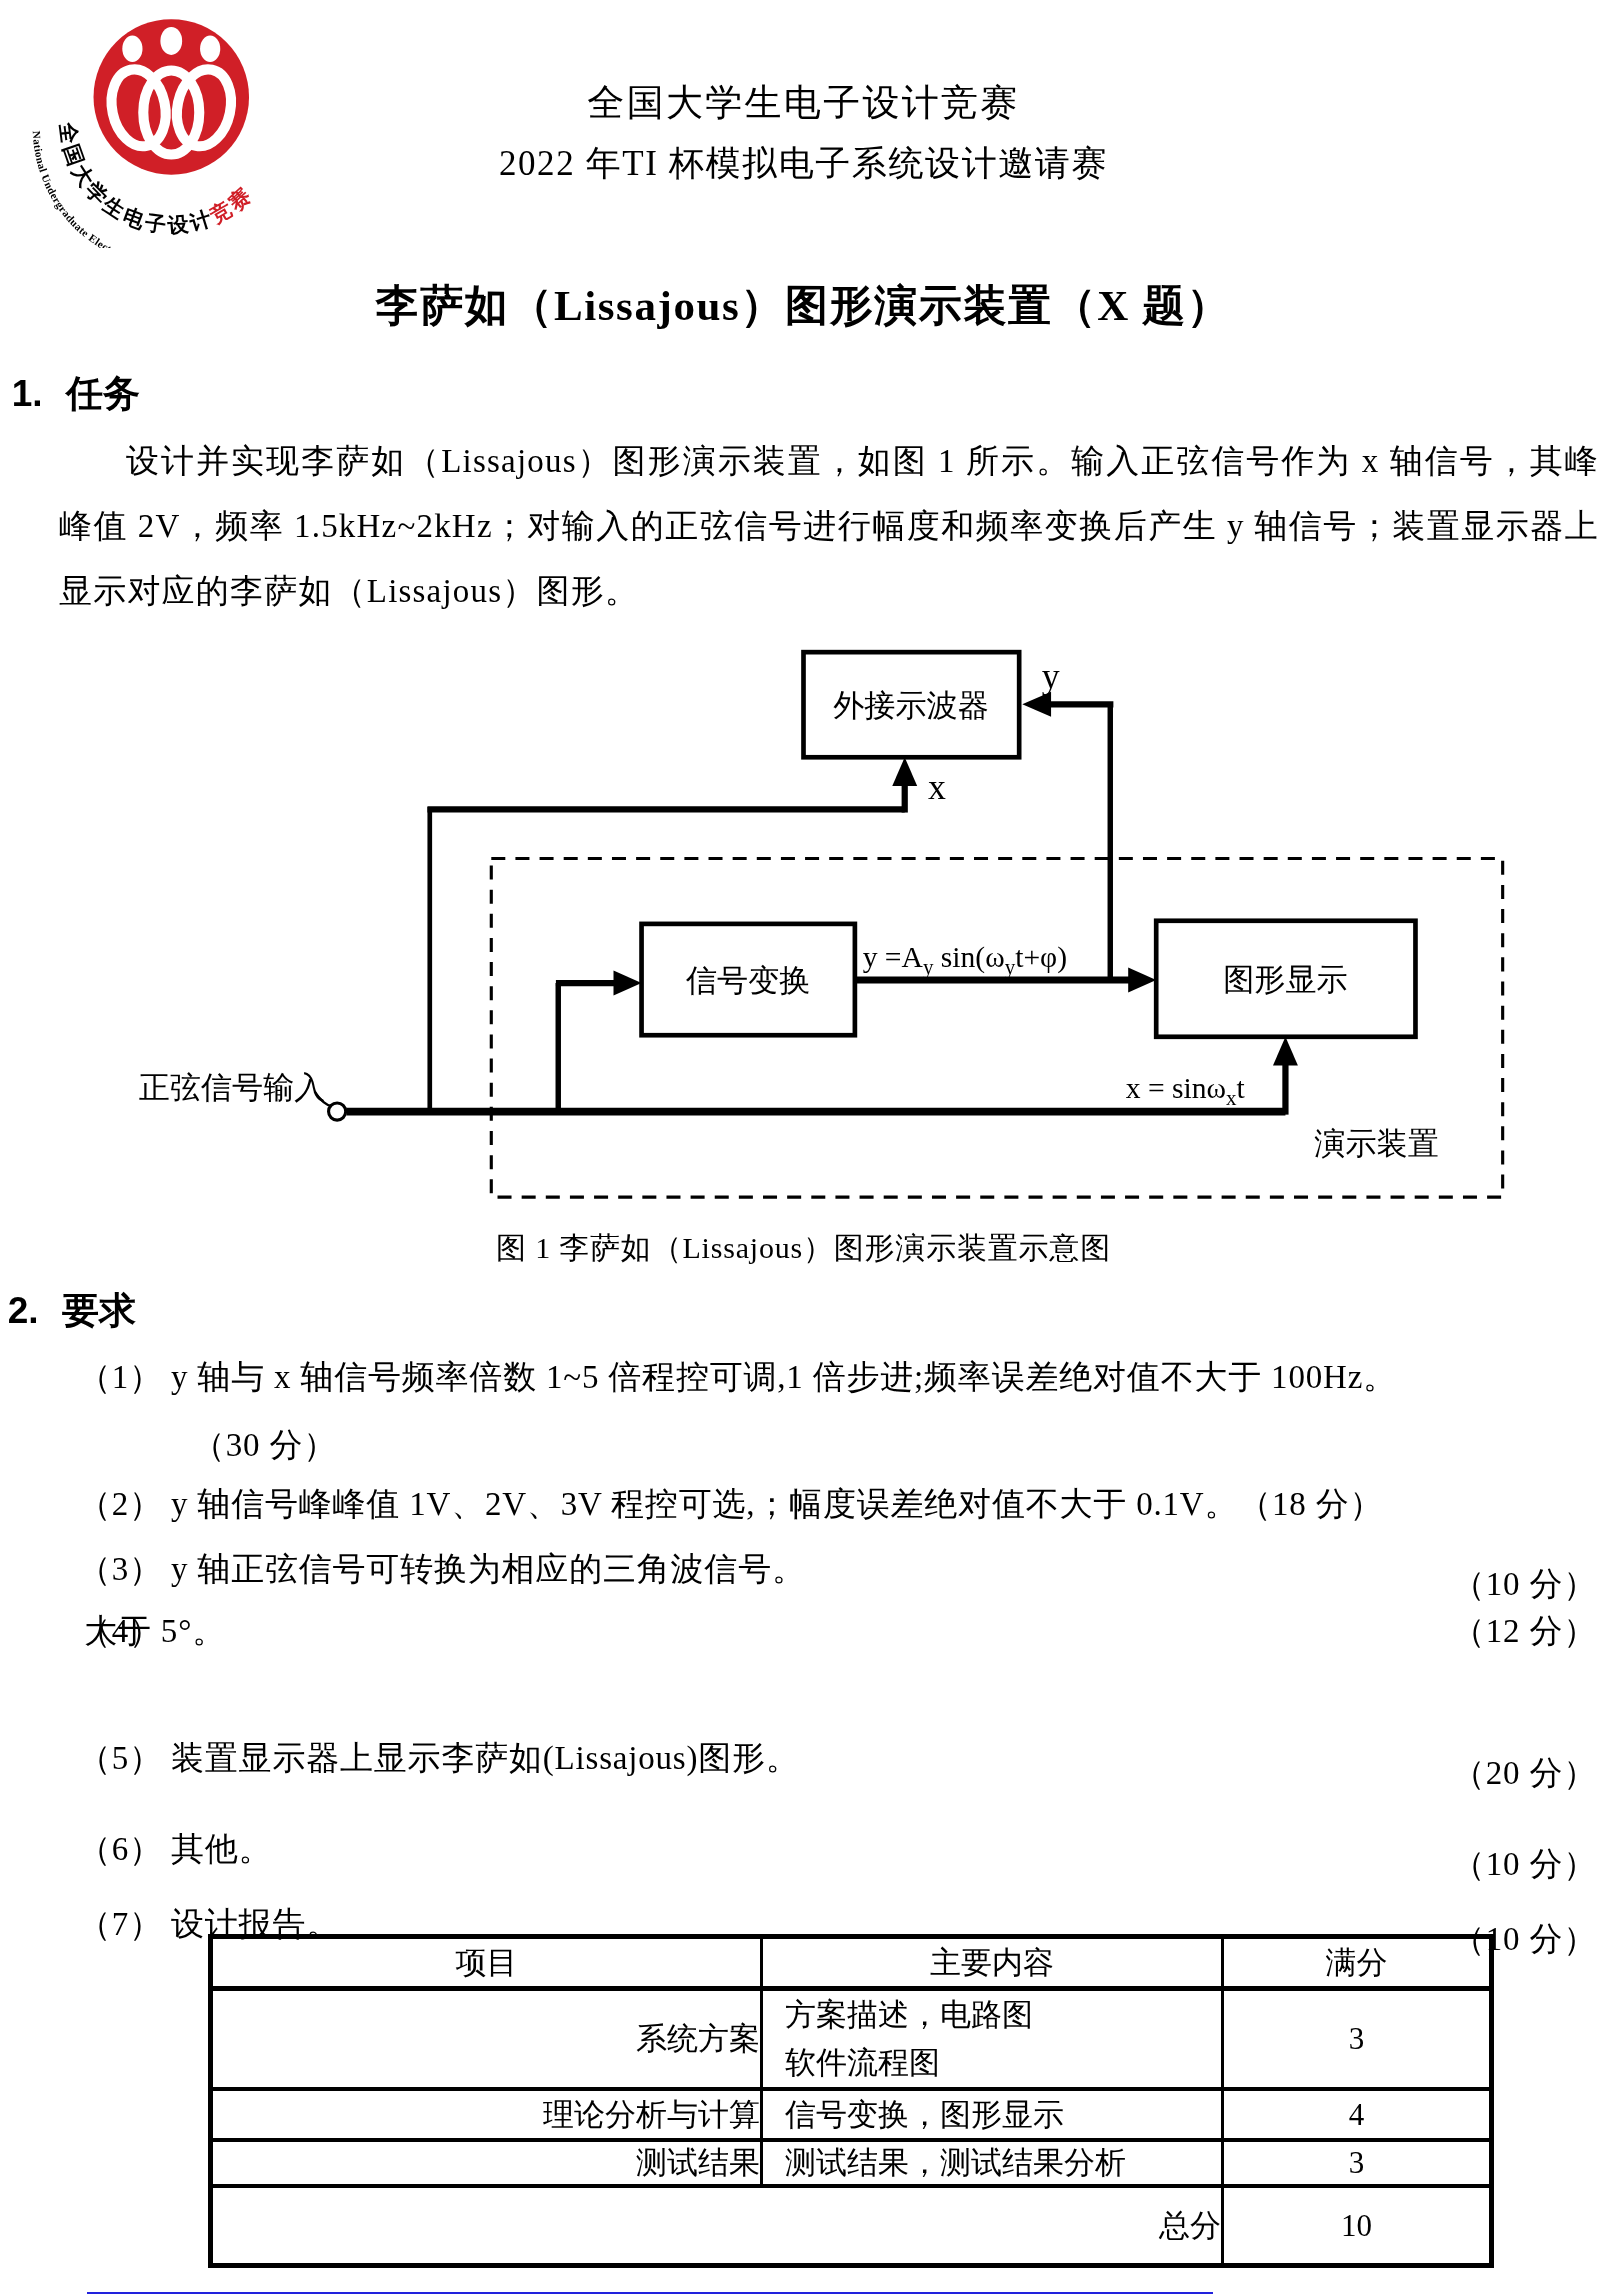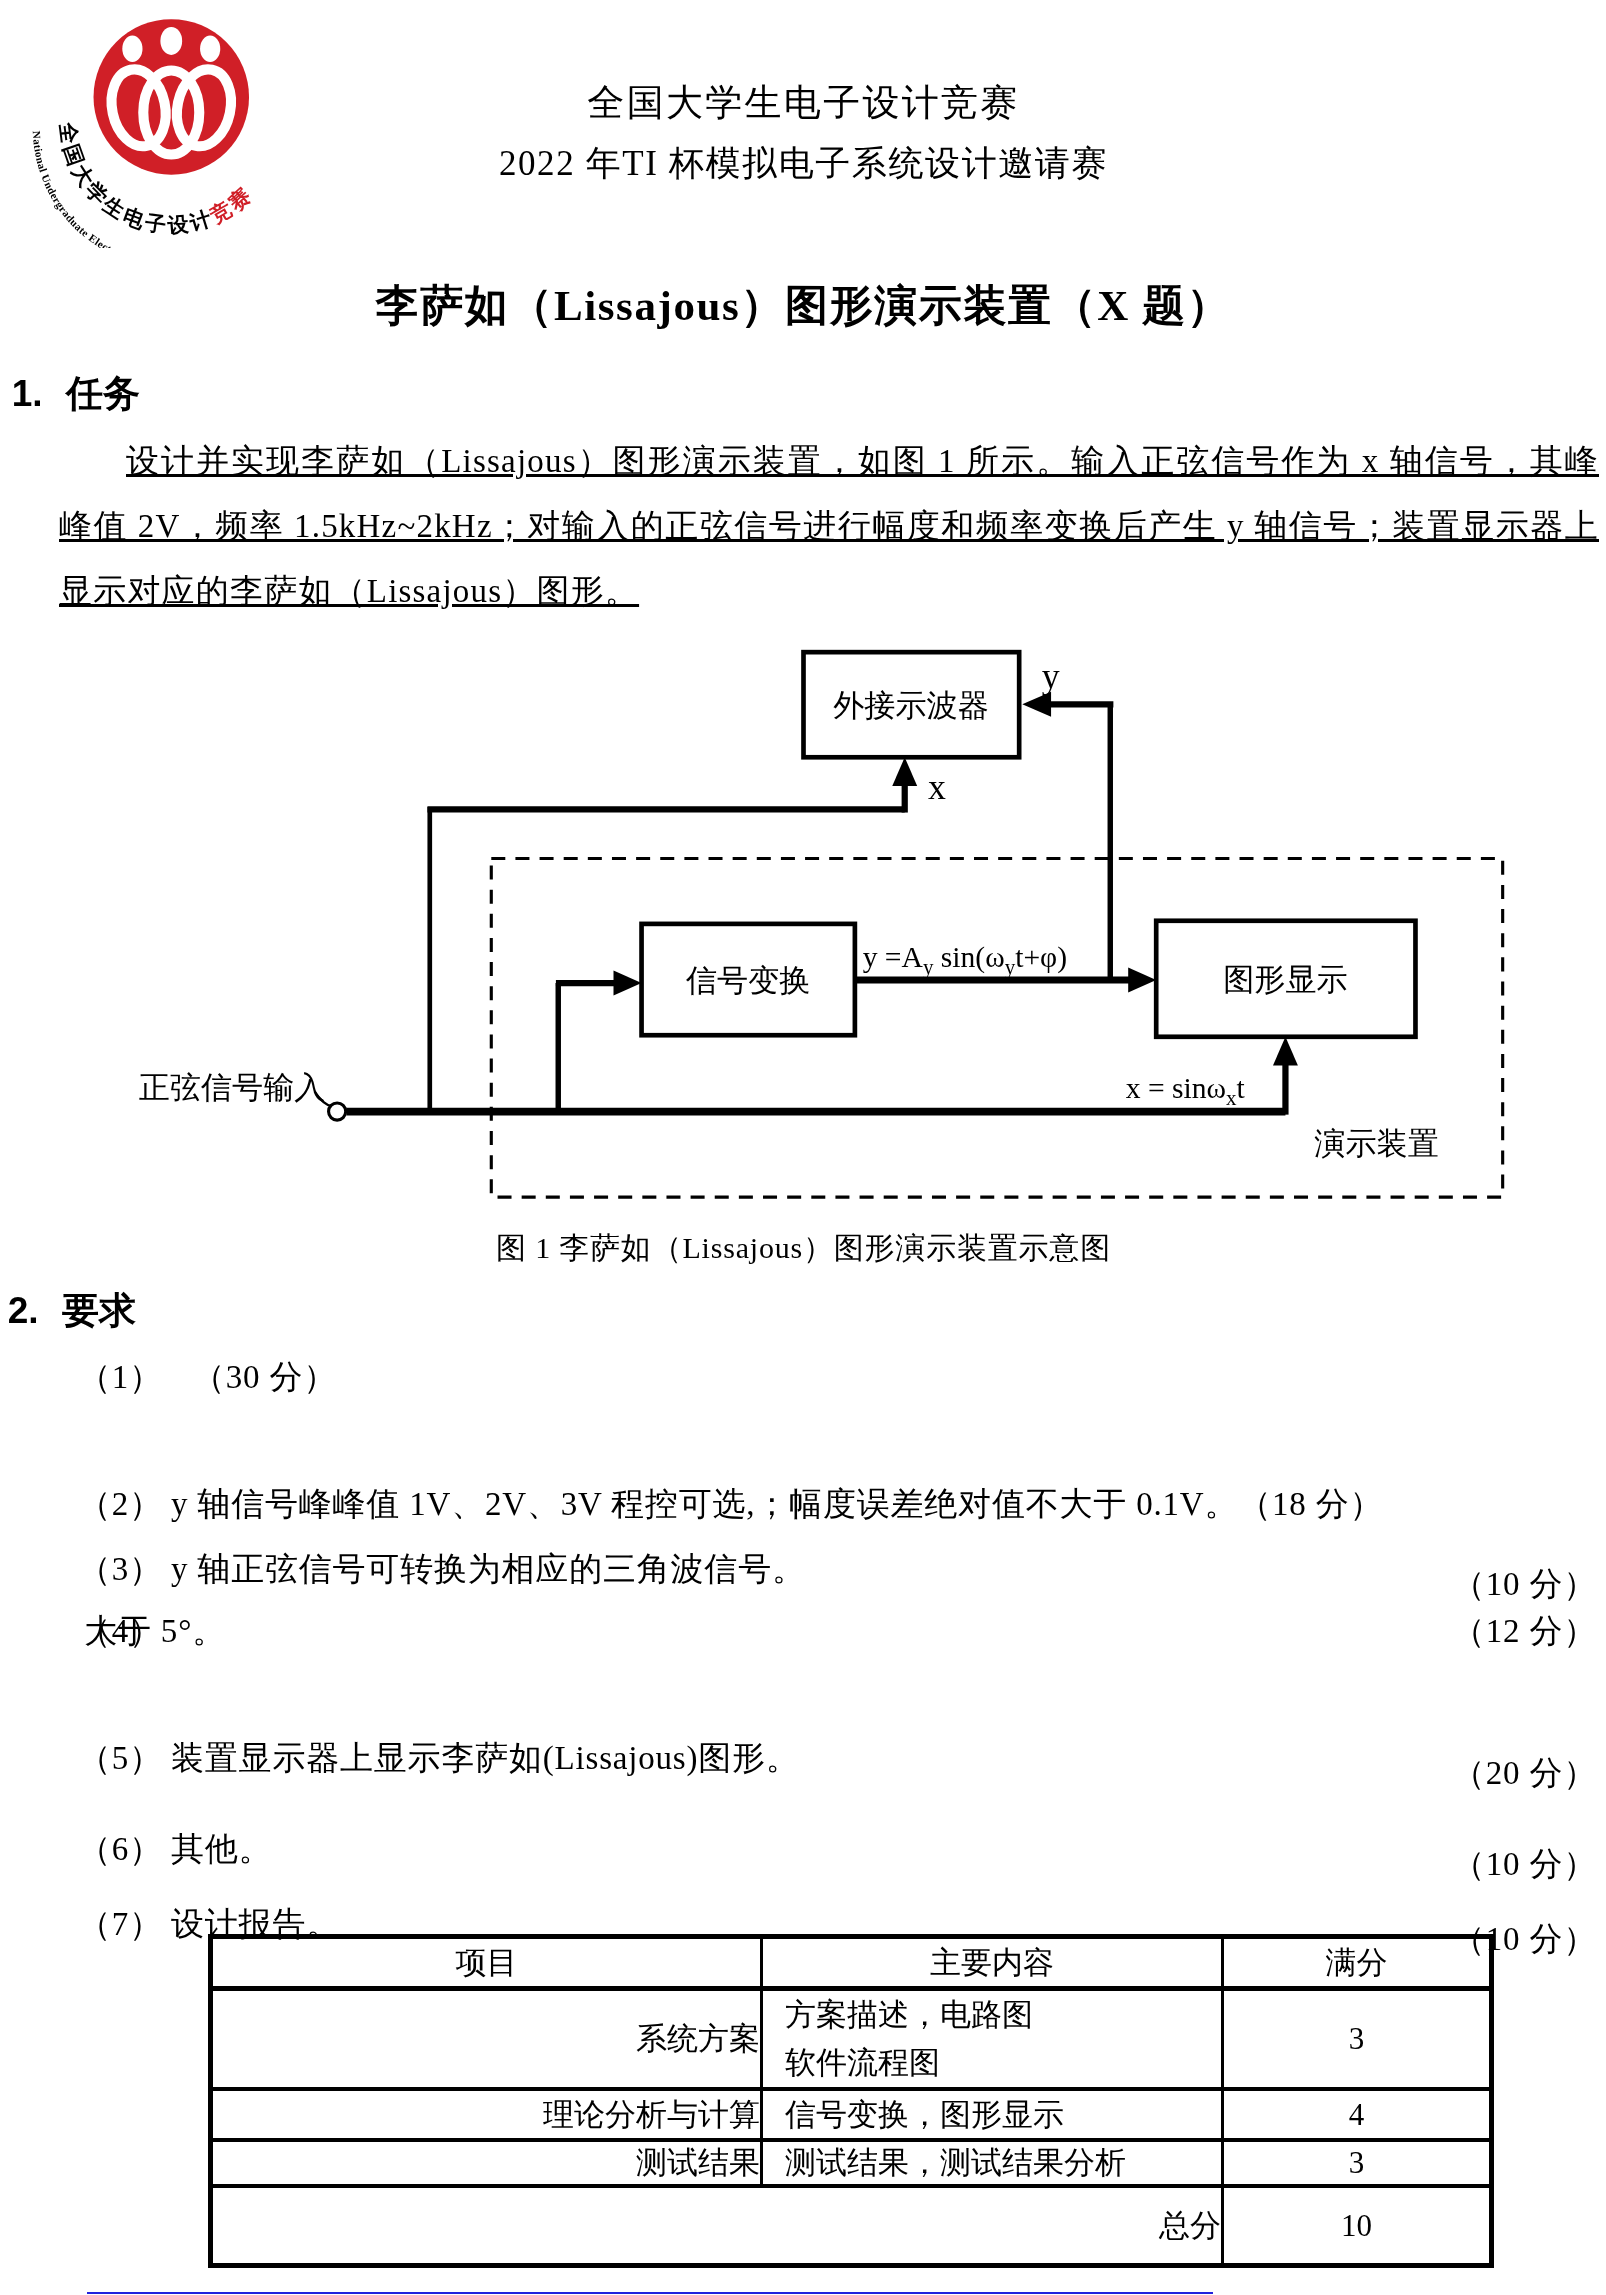--- a/index.html
+++ b/index.html
@@ -11,21 +11,21 @@
   .hei{font-family:"Liberation Sans","DejaVu Sans",sans-serif;}
   .hdr1{top:78px;font-size:37px;letter-spacing:2.3px;}
   .hdr2{top:140px;font-size:35px;letter-spacing:1.6px;}
   .title{top:277px;font-size:43px;font-weight:bold;letter-spacing:1.6px;}
   .h-sec{font-size:37px;font-weight:bold;}
   .h-sec .h-num{display:inline-block;}
   .h-sec .h-label{display:inline-block;margin-left:23.4px;}
   .h1{left:11.7px;top:369px;}
   .h2{left:7.8px;top:1286px;}
   .task-para{left:59px;top:429px;width:1540px;font-size:33px;line-height:65px;
-             text-align:justify;text-indent:67px;letter-spacing:1.2px;text-decoration:underline;}
+             text-align:justify;text-indent:67px;letter-spacing:1.2px;}
   .req-item{position:absolute;left:78px;width:1519px;font-size:33px;line-height:68px;letter-spacing:0.8px;}
   .req-num{position:absolute;left:0;top:0;}
   .req-text{display:block;margin-left:93px;}
   .req-score-right{position:absolute;right:0;top:15px;}
   .req-score-bottom{position:absolute;right:0;bottom:0;}
   .req-score-newline{display:block;margin-left:114px;}
   .req-line2-outdent{display:block;margin-left:6.2px;}
   .fig-caption{top:1228px;font-size:30px;letter-spacing:0.8px;}
   .score-table{position:absolute;left:172px;top:1934px;width:1281px;
                border-collapse:collapse;table-layout:fixed;font-size:31px;}
@@ -134,20 +134,21 @@
 </svg>
 
 <div class="abs center serif fig-caption">图 1  李萨如（Lissajous）图形演示装置示意图</div>
 
 <div class="abs hei h-sec h2">
   <span class="h-num">2.</span><span class="h-label">要求</span>
 </div>
 
 <div class="req-item serif" style="top:1343px">
   <span class="req-num">（1）</span>
+  <span class="req-text">y 轴与 x 轴信号频率倍数 1~5 倍程控可调,1 倍步进;频率误差绝对值不大于 100Hz。</span>
   <span class="req-score-newline">（30 分）</span>
 </div>
 
 <div class="req-item serif" style="top:1470px">
   <span class="req-num">（2）</span>
   <span class="req-text">y 轴信号峰峰值 1V、2V、3V 程控可选,；幅度误差绝对值不大于 0.1V。（18 分）</span>
 </div>
 
 <div class="req-item serif" style="top:1535px">
   <span class="req-num">（3）</span>

